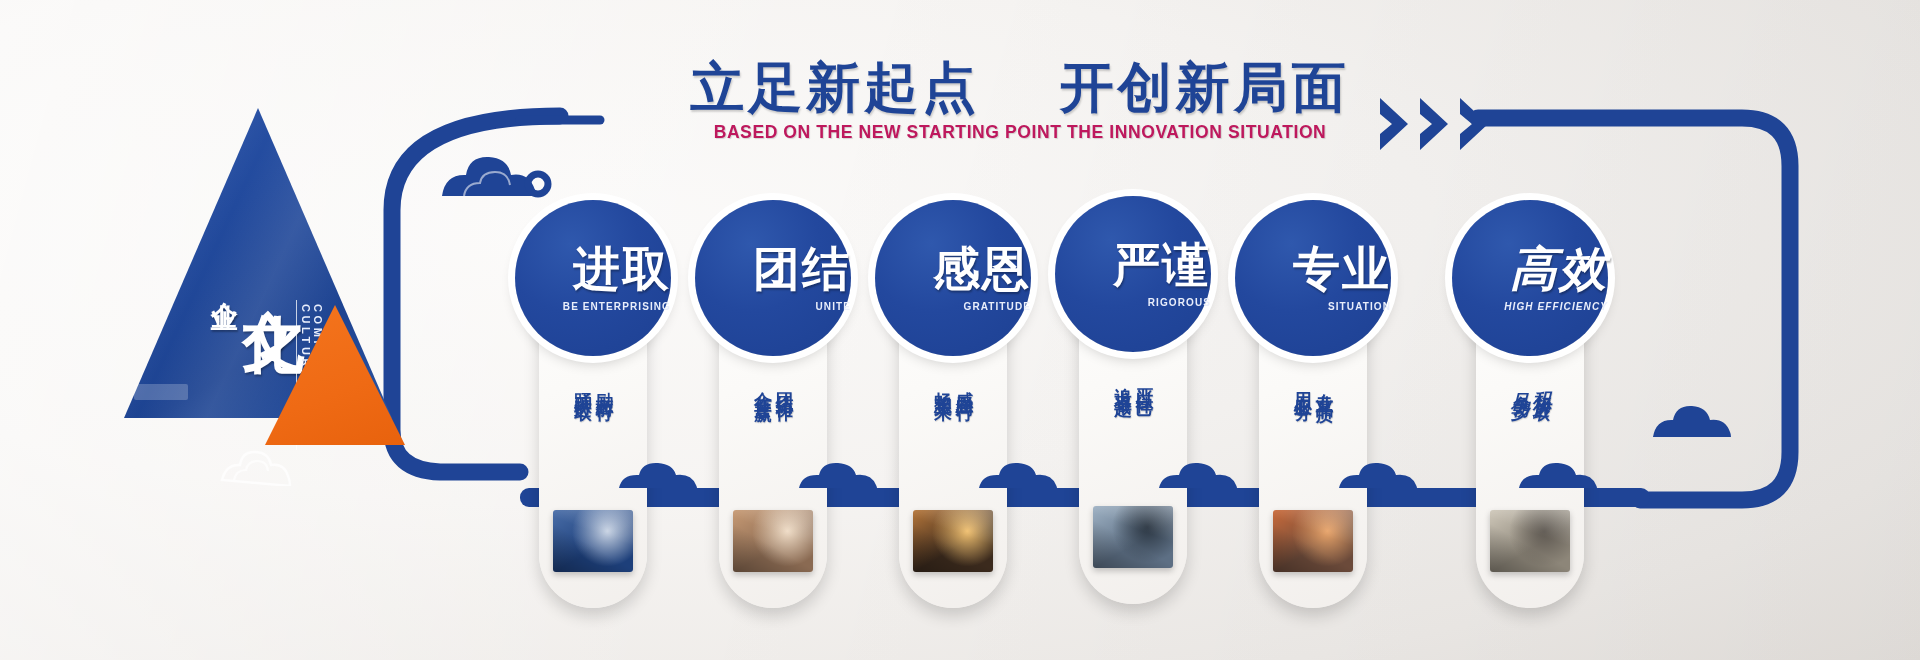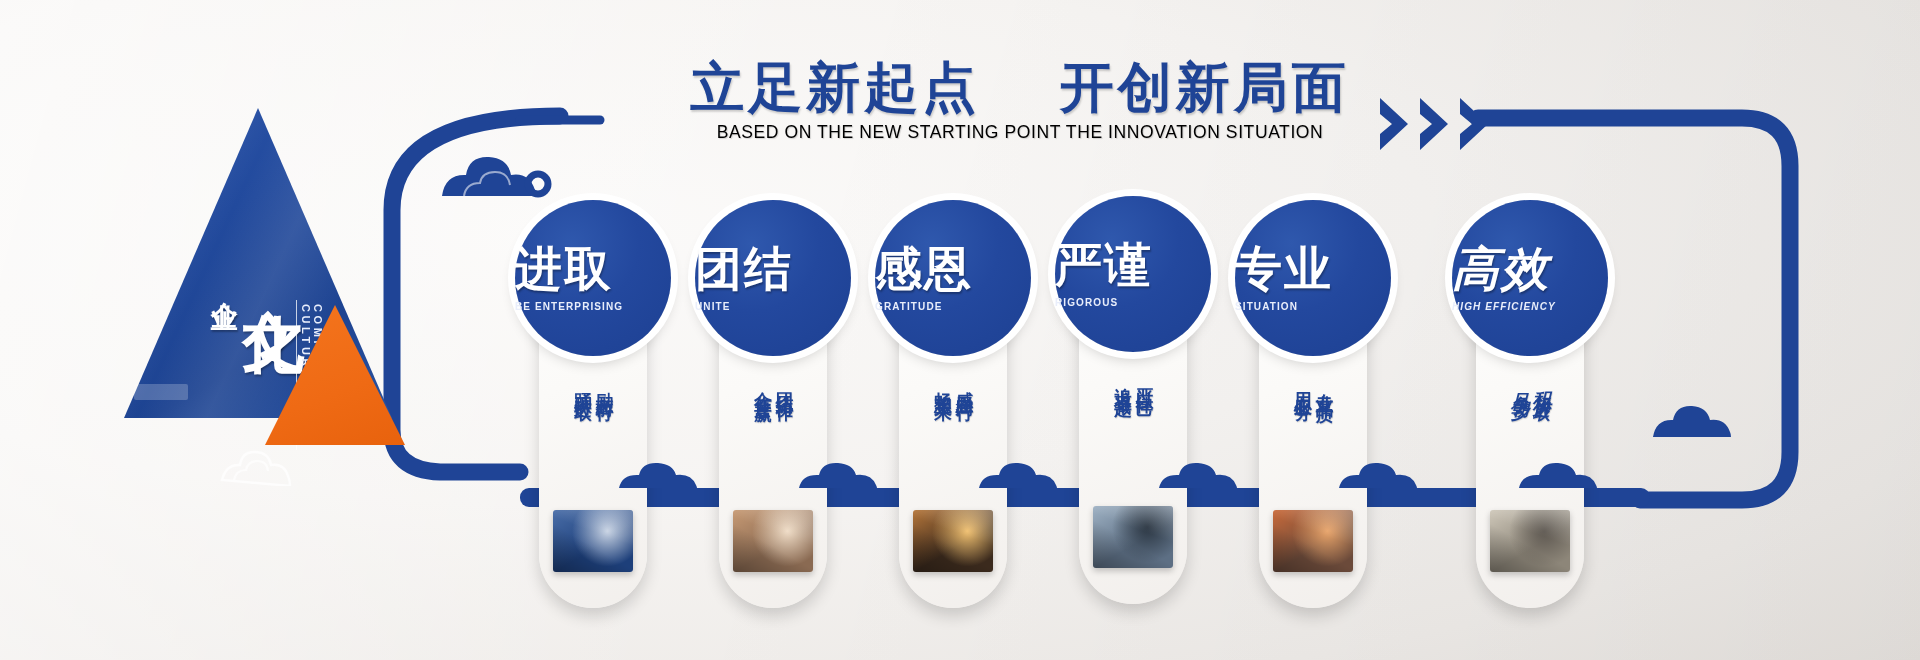--- a/index.html
+++ b/index.html
@@ -69,40 +69,40 @@
   
   #header{position:absolute;left:660px;top:60px;width:720px;text-align:center;}
   #headline{
     font-size:54px;font-weight:700;color:#1f4496;letter-spacing:4px;
     font-family:"DejaVu Sans","Liberation Sans",sans-serif;
     text-shadow:1px 2px 2px rgba(0,0,0,.18);
     white-space:nowrap;line-height:1.05;
   }
   #headline .gap{display:inline-block;width:34px;}
   #subhead{
-    margin-top:5px;font-size:17.5px;font-weight:400;color:#000000;
+    margin-top:5px;font-size:17.5px;font-weight:700;color:#be185d;
     letter-spacing:.6px;white-space:nowrap;
     text-shadow:1px 1px 1px rgba(0,0,0,.15);
   }
   #chevrons{position:absolute;left:1378px;top:96px;display:flex;gap:0px;}
   .chev{width:40px;height:56px;}
 
   
   #pills{position:absolute;left:0;top:0;}
   .pill{
     position:absolute; width:108px; height:380px;
     background:linear-gradient(160deg,#ffffff 0%, #fbfaf8 40%, #f2efec 100%);
     border-radius:54px;
     box-shadow:0 8px 16px rgba(0,0,0,.16), 0 1px 0 rgba(255,255,255,.9) inset;
   }
   .circle{
     position:absolute;left:-24px;top:-28px;width:156px;height:156px;border-radius:50%;
     background:radial-gradient(circle at 36% 28%, #2f58ad 0%, #23489e 45%, #1d4092 100%);
     box-shadow:0 0 0 7px #ffffff, 0 7px 14px rgba(0,0,0,.20);
-    display:flex;flex-direction:column;align-items:flex-start;justify-content:center;
+    display:flex;flex-direction:column;align-items:flex-end;justify-content:center;
   }
   .circle .cn{
     font-size:47px;font-weight:700;color:#fff;letter-spacing:2px;line-height:1;
     font-family:"DejaVu Sans","Liberation Sans",sans-serif;
     text-shadow:1px 2px 2px rgba(0,0,0,.3);
   }
   .circle .en{
     margin-top:9px;font-size:10px;font-weight:600;color:#e9eefb;letter-spacing:1.1px;
     white-space:nowrap;
   }

